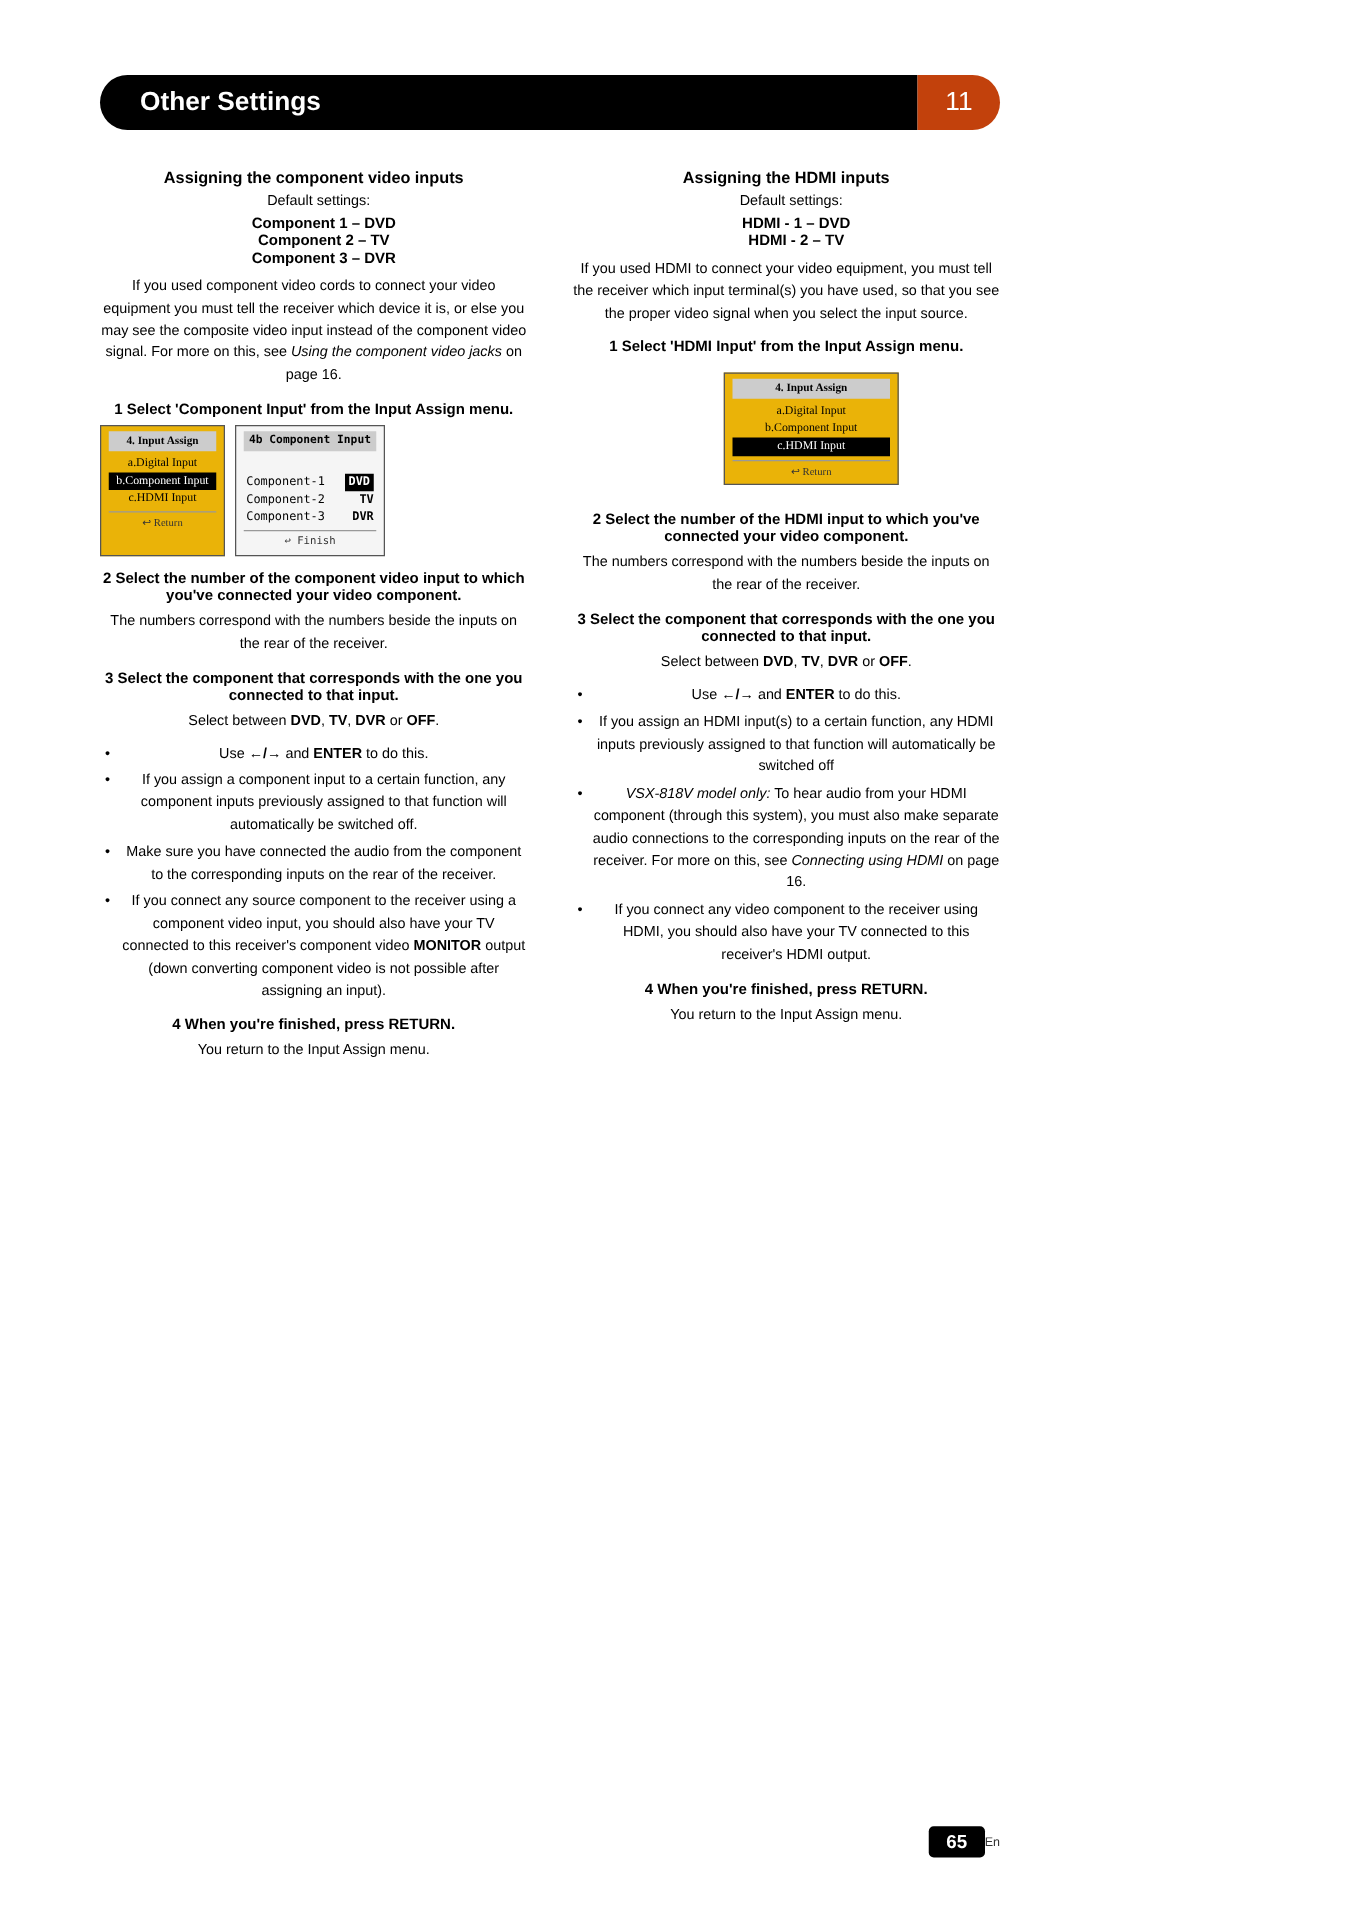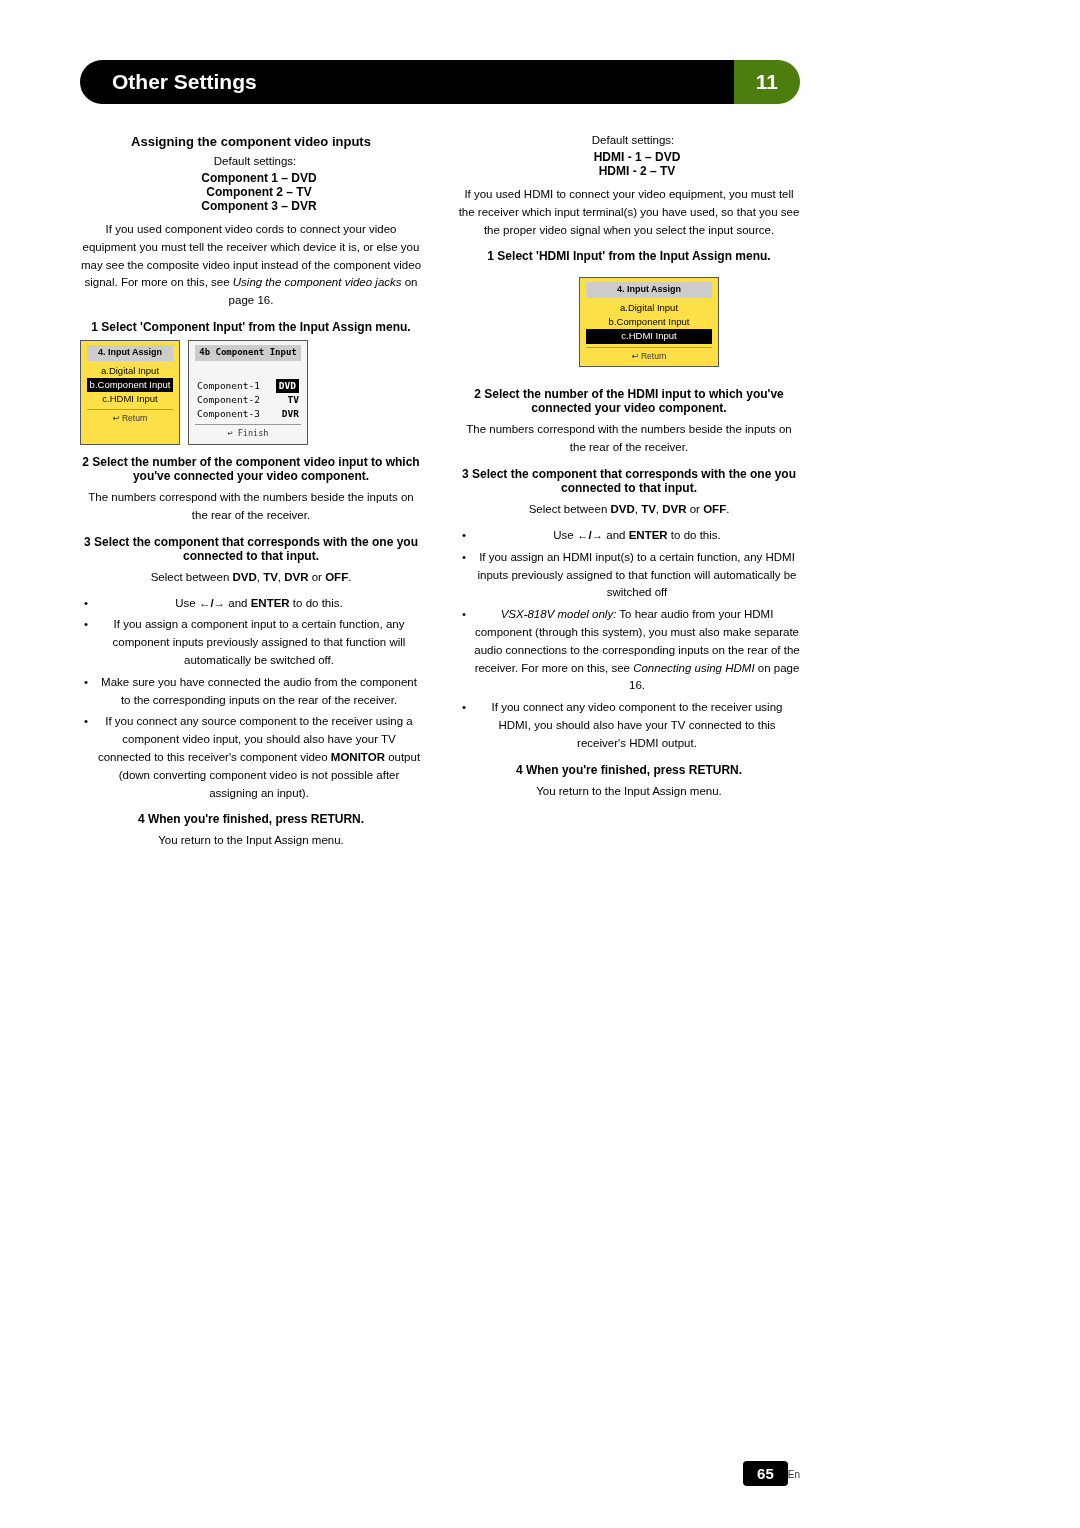--- a/index.html
+++ b/index.html
@@ -28,24 +28,24 @@
       color: #fff;
       font-size: 21px;
       font-weight: bold;
       padding: 10px 32px;
       border-radius: 30px 0 0 30px;
       flex: 1;
       display: flex;
       align-items: center;
     }
     .number-pill {
-      background: #4d7c0f;
+      background: #c2410c;
       color: #fff;
       font-size: 21px;
-      font-weight: bold;
+      font-weight: normal;
       padding: 10px 22px;
       border-radius: 0 30px 30px 0;
       display: flex;
       min-width: 60px;
       justify-content: center;
     }
 
     
     .two-col {
       display: flex;
@@ -99,25 +99,25 @@
 
     
     .menu-screenshot-row {
       display: flex;
       gap: 8px;
       margin-bottom: 10px;
       margin-top: 4px;
     }
     .menu-box {
       border: 1px solid #555;
-      background: #fde047;
+      background: #eab308;
       font-size: 9.5px;
       padding: 4px 6px;
       min-width: 100px;
-      font-family: Liberation Sans, sans-serif;
+      font-family: Liberation Serif, serif;
       line-height: 1.5;
     }
     .menu-box .menu-title {
       font-size: 9px;
       background: #ccc;
       padding: 1px 3px;
       margin-bottom: 3px;
       font-weight: bold;
     }
     .menu-box .menu-item {
@@ -294,20 +294,21 @@
 
       <div class="step-heading">
         <span>4   When you're finished, press RETURN.</span>
       </div>
       <p>You return to the Input Assign menu.</p>
 
     </div>
 
     <div class="col-right">
 
+      <div class="section-heading">Assigning the HDMI inputs</div>
 
       <div class="bullet-intro">
         <span>Default settings:</span>
       </div>
 
       <div class="default-settings-block">
         <div class="ds-line">HDMI - 1 – DVD</div>
         <div class="ds-line">HDMI - 2 – TV</div>
       </div>
 

